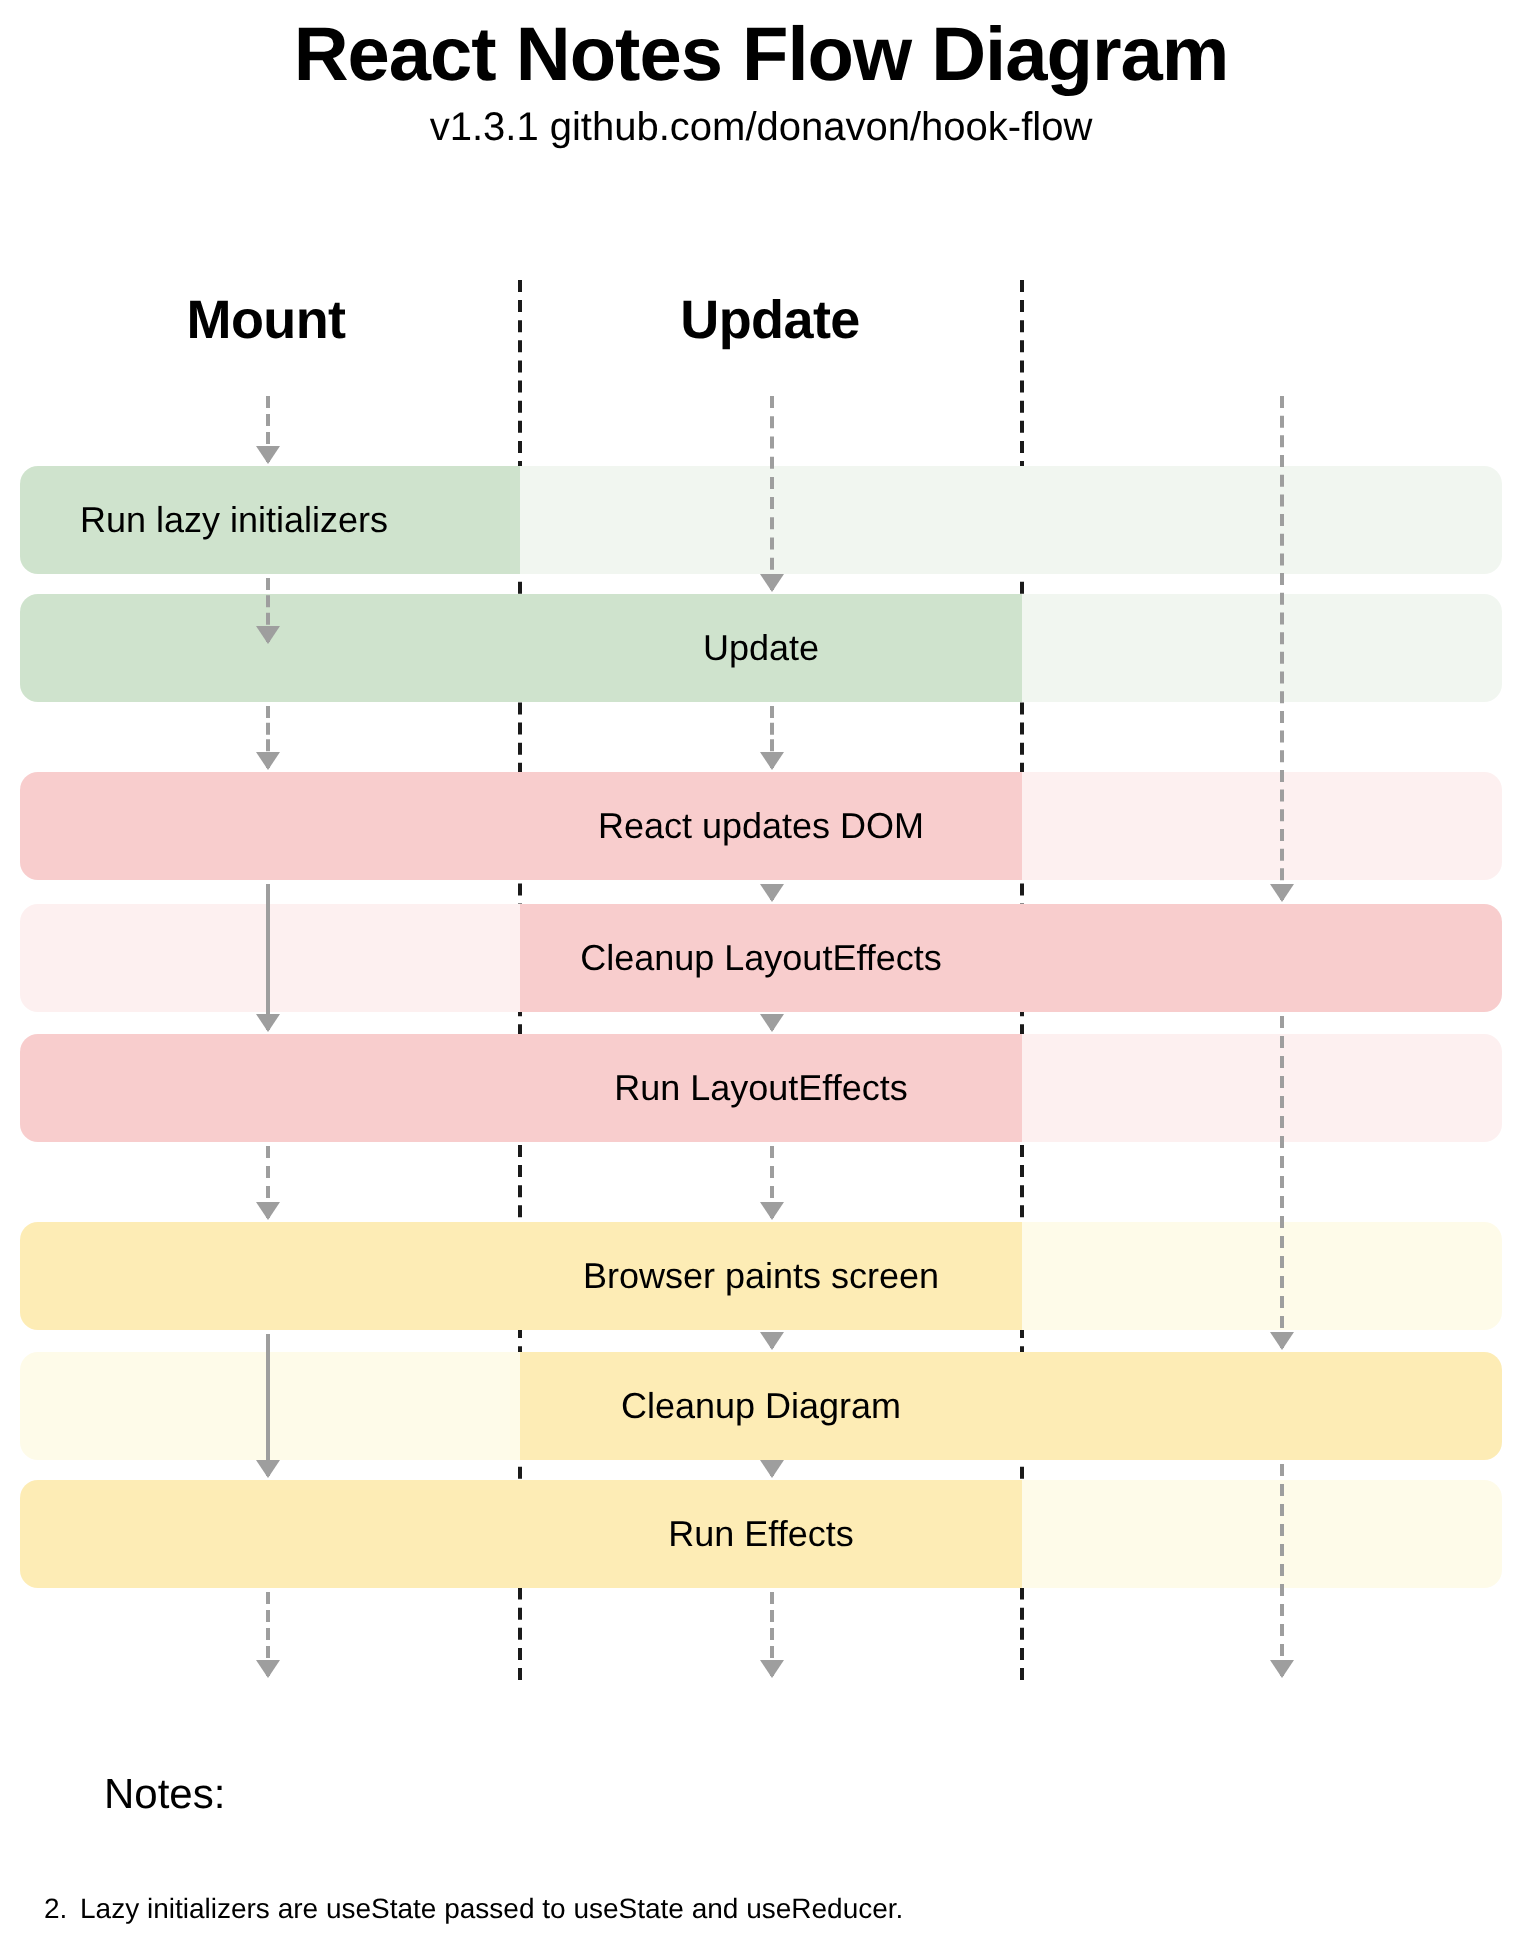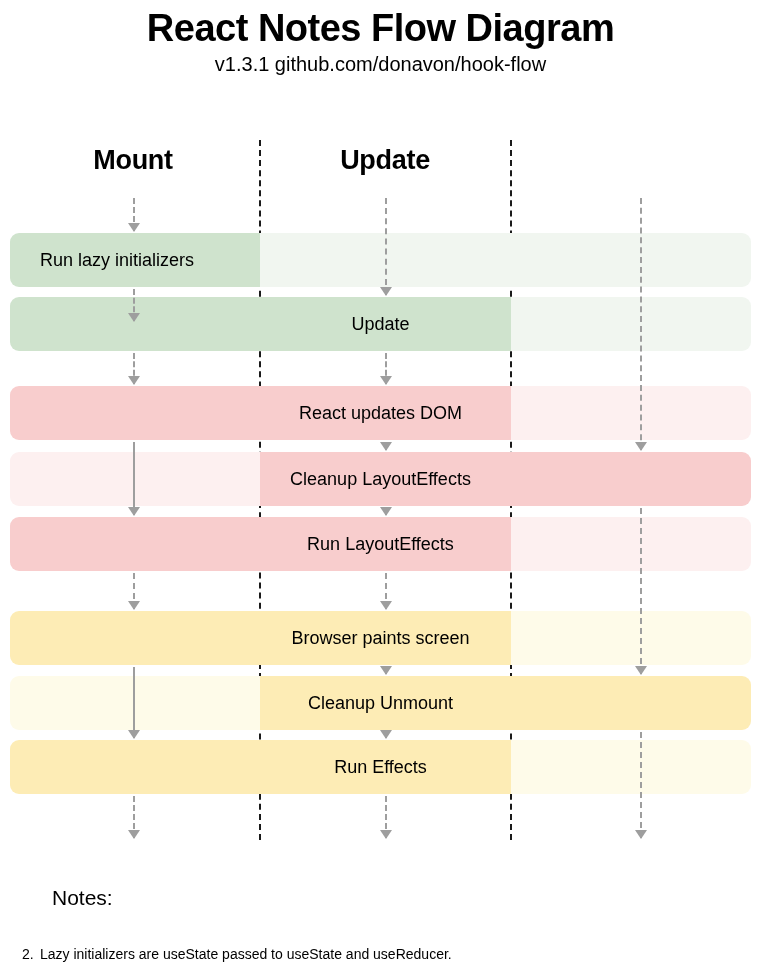--- a/index.html
+++ b/index.html
@@ -144,21 +144,21 @@
       <div class="flow-row" style="top: 611px;">
         <div class="seg seg-mount" style="background: rgb(253, 236, 181);"></div>
         <div class="seg seg-update" style="background: rgb(253, 236, 181);"></div>
         <div class="seg seg-unmount" style="background: rgb(254, 251, 233);"></div>
         <div class="row-label label-center">Browser paints screen</div>
       </div>
       <div class="flow-row" style="top: 676px;">
         <div class="seg seg-mount" style="background: rgb(254, 251, 233);"></div>
         <div class="seg seg-update" style="background: rgb(253, 236, 181);"></div>
         <div class="seg seg-unmount" style="background: rgb(253, 236, 181);"></div>
-        <div class="row-label label-center">Cleanup Unmount</div>
+        <div class="row-label label-center">Cleanup Diagram</div>
       </div>
       <div class="flow-row" style="top: 740px;">
         <div class="seg seg-mount" style="background: rgb(253, 236, 181);"></div>
         <div class="seg seg-update" style="background: rgb(253, 236, 181);"></div>
         <div class="seg seg-unmount" style="background: rgb(254, 251, 233);"></div>
         <div class="row-label label-center">Run Effects</div>
       </div>
     </div>
   <div id="arrows-layer">
       <div class="arrow dashed" style="left: 133px; top: 198px; height: 33px;">

